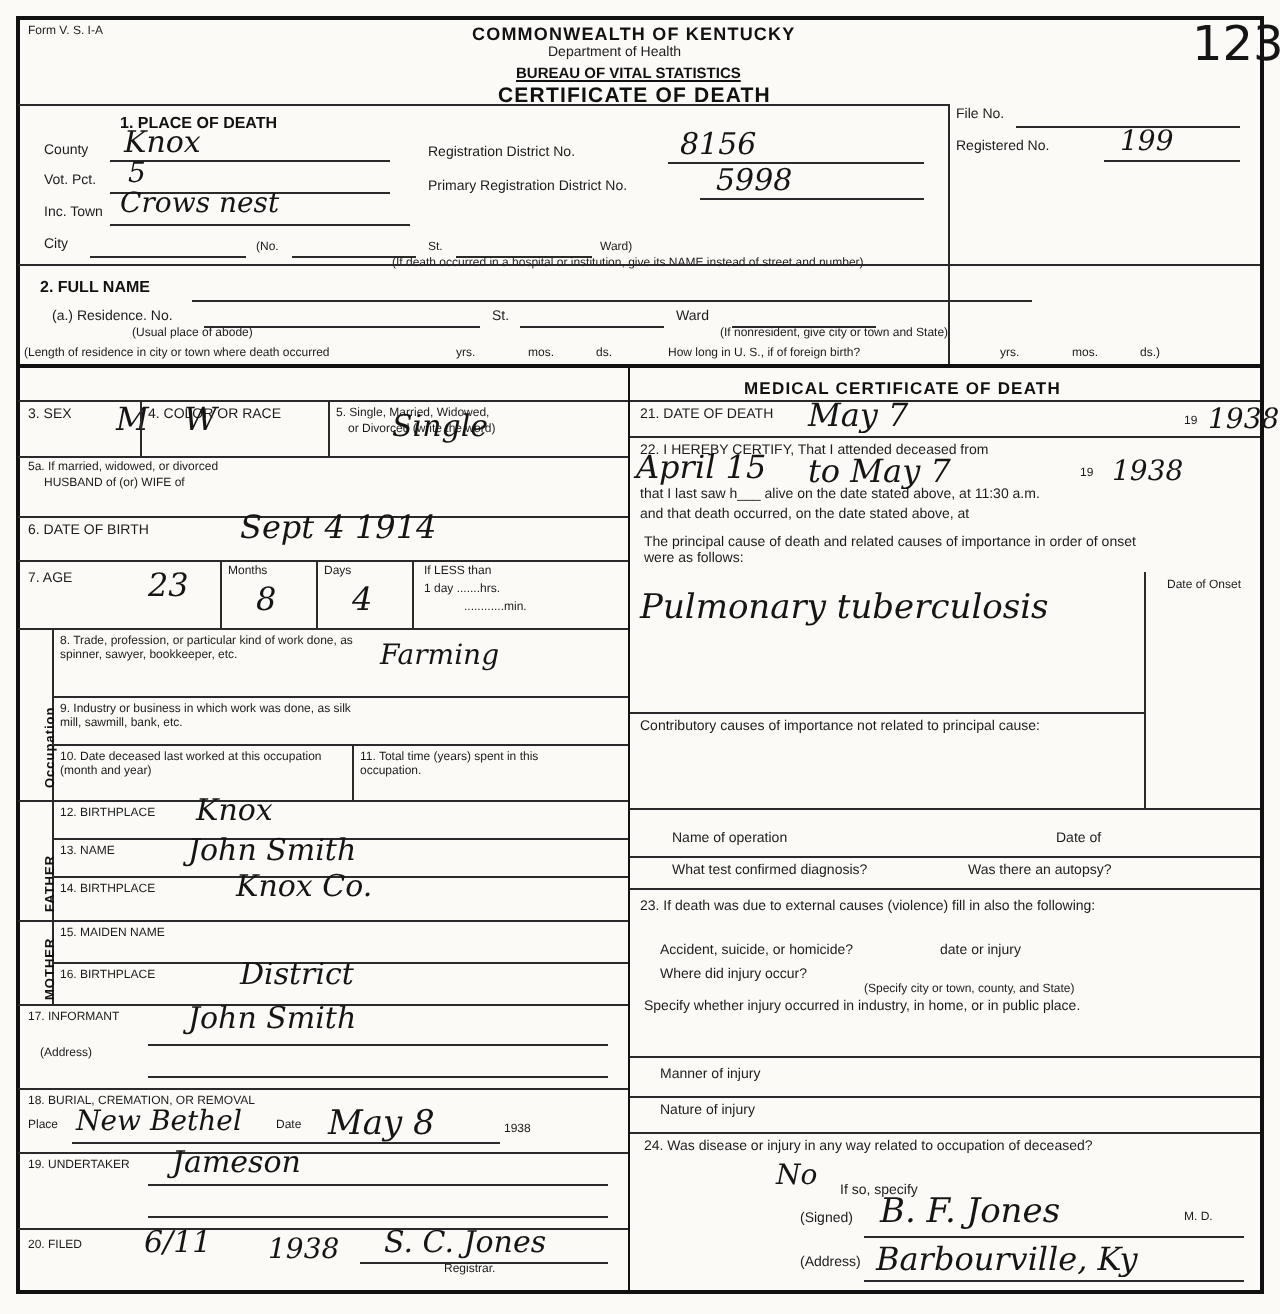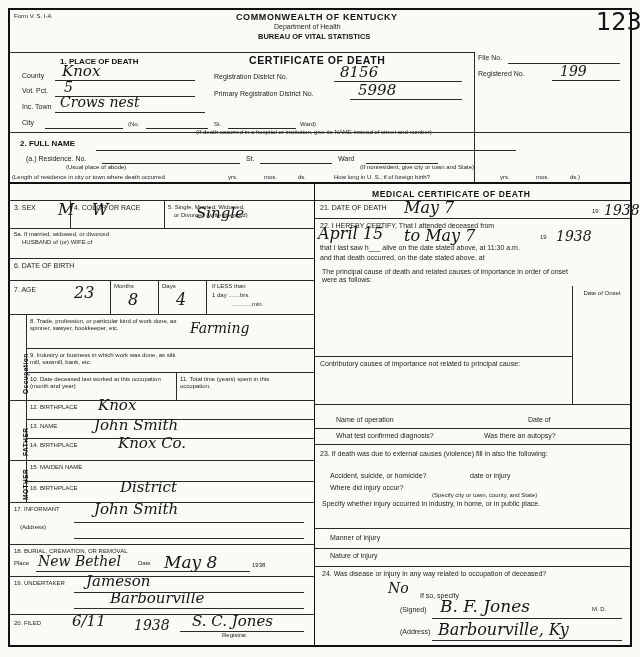--- a/index.html
+++ b/index.html
@@ -25,22 +25,22 @@
 <div id="sheet">
 
   <div class="line h thick" style="left:8px;top:8px;width:624px;height:2px;"></div>
   <div class="line h thick" style="left:8px;top:645px;width:624px;height:2px;"></div>
   <div class="line v thick" style="left:8px;top:8px;height:639px;width:2px;"></div>
   <div class="line v thick" style="left:630px;top:8px;height:639px;width:2px;"></div>
 
   <div class="pg prs" style="left:14px;top:13px;">Form V. S. I-A</div>
   <div class="pg ttl" style="left:236px;top:12px;font-size:9px;">COMMONWEALTH OF KENTUCKY</div>
   <div class="pg pr" style="left:274px;top:23px;">Department of Health</div>
-  <div class="pg prb" style="left:258px;top:32px;">BUREAU OF VITAL STATISTICS</div>
-  <div class="pg ttl" style="left:249px;top:42px;font-size:10.5px;margin-top:12px;">CERTIFICATE OF DEATH</div>
+  <div class="pg prb" style="left:258px;top:32px;text-decoration:underline;">BUREAU OF VITAL STATISTICS</div>
+  <div class="pg ttl" style="left:249px;top:42px;font-size:10.5px;">CERTIFICATE OF DEATH</div>
   <div class="pg hw" style="left:552px;top:8px;font-size:24px;font-style:normal;font-family:'DejaVu Sans',sans-serif;margin-left:44px;">12316</div>
 
   <div class="pg pr" style="left:478px;top:54px;">File No.</div>
   <div class="line h" style="left:508px;top:63px;width:112px;"></div>
   <div class="pg pr" style="left:478px;top:70px;">Registered No.</div>
   <div class="pg hw" style="left:560px;top:63px;font-size:14px;">199</div>
   <div class="line h" style="left:552px;top:80px;width:68px;"></div>
 
   <div class="line h" style="left:9px;top:52px;width:466px;"></div>
   <div class="line v" style="left:474px;top:52px;height:130px;"></div>
@@ -112,20 +112,21 @@
   <div class="pg prs" style="left:174px;top:212px;">or Divorced (write the word)</div>
   <div class="pg hw" style="left:196px;top:204px;font-size:15px;">Single</div>
   <div class="line h" style="left:9px;top:228px;width:305px;"></div>
 
   <div class="pg prs" style="left:14px;top:231px;">5a. If married, widowed, or divorced</div>
   <div class="pg prs" style="left:22px;top:239px;">HUSBAND of (or) WIFE of</div>
   <div class="pg hw" style="left:138px;top:236px;font-size:15px;"></div>
   <div class="line h" style="left:9px;top:258px;width:305px;"></div>
 
   <div class="pg pr" style="left:14px;top:262px;">6. DATE OF BIRTH</div>
+  <div class="pg hw" style="left:120px;top:254px;font-size:16px;">Sept 4 1914</div>
   <div class="line h" style="left:9px;top:280px;width:305px;"></div>
 
   <div class="pg pr" style="left:14px;top:286px;">7. AGE</div>
   <div class="pg hw" style="left:74px;top:283px;font-size:16px;">23</div>
   <div class="line v" style="left:110px;top:280px;height:34px;"></div>
   <div class="pg prs" style="left:114px;top:283px;">Months</div>
   <div class="pg hw" style="left:128px;top:290px;font-size:16px;">8</div>
   <div class="line v" style="left:158px;top:280px;height:34px;"></div>
   <div class="pg prs" style="left:162px;top:283px;">Days</div>
   <div class="pg hw" style="left:176px;top:290px;font-size:16px;">4</div>
@@ -180,21 +181,20 @@
   <div class="pg hw" style="left:38px;top:553px;font-size:14px;">New Bethel</div>
   <div class="pg prs" style="left:138px;top:560px;">Date</div>
   <div class="pg hw" style="left:164px;top:552px;font-size:17px;">May 8</div>
   <div class="pg prs" style="left:252px;top:562px;">1938</div>
   <div class="line h" style="left:36px;top:571px;width:134px;"></div>
   <div class="line h" style="left:160px;top:571px;width:90px;"></div>
   <div class="line h" style="left:9px;top:576px;width:305px;"></div>
 
   <div class="pg prs" style="left:14px;top:580px;">19. UNDERTAKER</div>
   <div class="pg hw" style="left:86px;top:572px;font-size:15px;">Jameson</div>
-  <div class="pg hw" style="left:110px;top:589px;font-size:15px;">Barbourville</div>
   <div class="line h" style="left:74px;top:592px;width:230px;"></div>
   <div class="line h" style="left:74px;top:608px;width:230px;"></div>
   <div class="line h" style="left:9px;top:614px;width:305px;"></div>
 
   <div class="pg prs" style="left:14px;top:620px;">20. FILED</div>
   <div class="pg hw" style="left:72px;top:612px;font-size:15px;">6/11</div>
   <div class="pg hw" style="left:134px;top:617px;font-size:14px;">1938</div>
   <div class="pg hw" style="left:192px;top:612px;font-size:15px;">S. C. Jones</div>
   <div class="line h" style="left:180px;top:631px;width:124px;"></div>
   <div class="pg prs" style="left:222px;top:632px;">Registrar.</div>
@@ -210,20 +210,21 @@
   <div class="pg hw" style="left:404px;top:226px;font-size:16px;">to May 7</div>
   <div class="pg prs" style="left:540px;top:234px;">19</div>
   <div class="pg hw" style="left:556px;top:228px;font-size:14px;">1938</div>
   <div class="pg pr" style="left:320px;top:244px;">that I last saw h___ alive on the date stated above, at   11:30 a.m.</div>
   <div class="pg pr" style="left:320px;top:254px;">and that death occurred, on the date stated above, at</div>
   <div class="pg pr" style="left:322px;top:268px;width:250px;">The principal cause of death and related causes of importance in order of onset were as follows:</div>
 
   <div class="line v" style="left:572px;top:286px;height:118px;"></div>
   <div class="pg prs" style="left:578px;top:290px;width:48px;text-align:center;">Date of Onset</div>
 
+  <div class="pg hw" style="left:320px;top:294px;font-size:17px;">Pulmonary tuberculosis</div>
   <div class="line h" style="left:315px;top:356px;width:257px;"></div>
 
   <div class="pg pr" style="left:320px;top:360px;width:240px;">Contributory causes of importance not related to principal cause:</div>
   <div class="line h" style="left:315px;top:404px;width:315px;"></div>
 
   <div class="pg pr" style="left:336px;top:416px;">Name of operation</div>
   <div class="pg pr" style="left:528px;top:416px;">Date of</div>
   <div class="line h" style="left:315px;top:428px;width:315px;"></div>
   <div class="pg pr" style="left:336px;top:432px;">What test confirmed diagnosis?</div>
   <div class="pg pr" style="left:484px;top:432px;">Was there an autopsy?</div>

